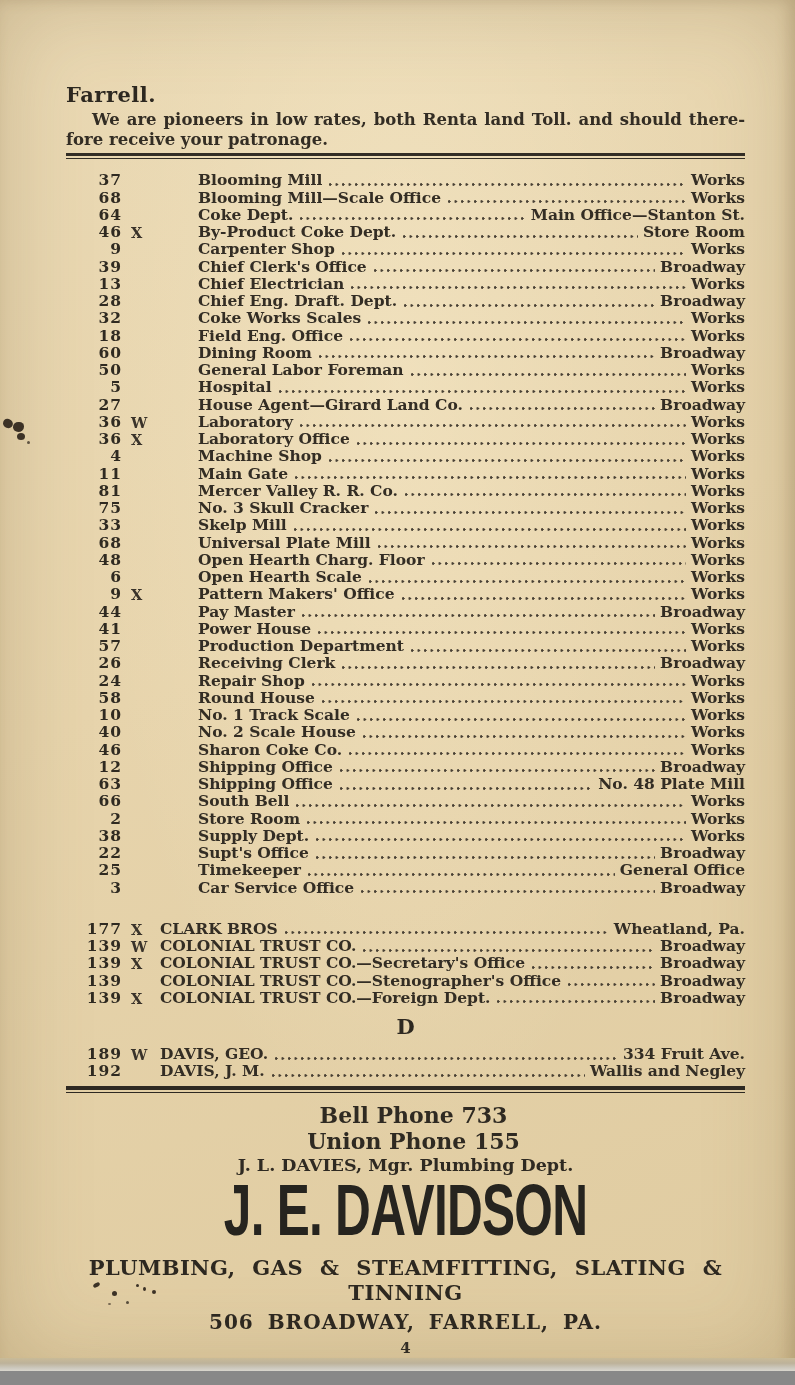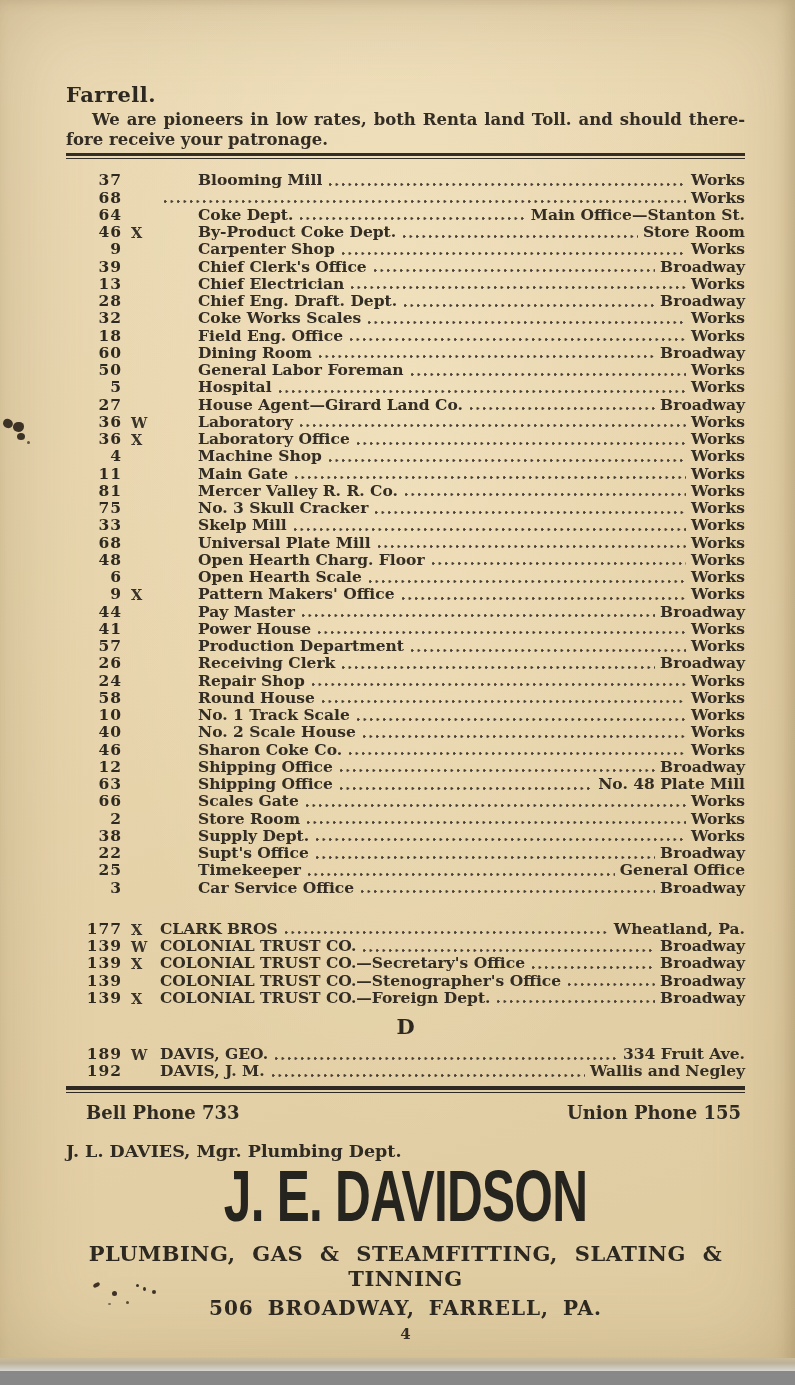--- a/index.html
+++ b/index.html
@@ -42,22 +42,22 @@
   .sec-1 .nm, .sec-2 .nm { margin-left: 3px; }
   .lead {
     flex: 1 1 auto; min-width: 10px; height: 3px;
     align-self: flex-end; margin: 0 5px 3.5px 7px;
     background-image: radial-gradient(circle at 1.2px 1.5px, rgba(56,49,40,0.9) 1.15px, rgba(0,0,0,0) 1.4px);
     background-size: 6.5px 3px; background-repeat: repeat-x;
   }
   .loc { color: #332d24; }
 
   .ad-rule { margin-top: 6px; height: 2px; border-top: 4px solid #2e2922; border-bottom: 1.5px solid #2e2922; }
-  .phone-row { display: flex; justify-content: space-between; align-items: center; margin-top: 9px; padding: 0 4px 0 20px; font-size: 18px; color: #2f2a22; }
-  .mgr-line { font-size: 17.5px; margin-top: 18px; color: #2f2a22; }
+  .phone-row { display: flex; justify-content: space-between; align-items: center; margin-top: 9px; padding: 0 4px 0 20px; font-size: 22px; color: #2f2a22; flex-direction: column; }
+  .mgr-line { text-align: center; font-size: 17.5px; margin-top: 1px; color: #2f2a22; }
   .business-name {
     text-align: center; margin-top: 3px;
     font-family: "Liberation Sans", "DejaVu Sans", sans-serif;
     font-weight: bold; font-size: 67px; line-height: 64px;
     letter-spacing: -1px; color: #26241f;
     transform: scale(0.74, 1.08); transform-origin: 50% 50%;
   }
   .services-line { text-align: center; font-size: 21px; margin-top: 13px; word-spacing: 9px; letter-spacing: 0.5px; color: #2d2820; }
   .address-line { text-align: center; font-size: 20px; margin-top: 5px; word-spacing: 6px; letter-spacing: 1px; color: #2d2820; }
   .page-number { text-align: center; font-size: 15px; margin-top: 5px; color: #332d24; }
@@ -96,20 +96,21 @@
           <div class="row">
             <span class="num">37</span>
             <span class="sfx"></span>
             <span class="nm">Blooming Mill</span>
             <span class="lead"></span>
             <span class="loc">Works</span>
           </div>
           <div class="row">
             <span class="num">68</span>
             <span class="sfx"></span>
+            <span class="nm">Blooming Mill—Scale Office</span>
             <span class="lead"></span>
             <span class="loc">Works</span>
           </div>
           <div class="row">
             <span class="num">64</span>
             <span class="sfx"></span>
             <span class="nm">Coke Dept.</span>
             <span class="lead"></span>
             <span class="loc">Main Office—Stanton St.</span>
           </div>
@@ -340,21 +341,21 @@
           <div class="row">
             <span class="num">63</span>
             <span class="sfx"></span>
             <span class="nm">Shipping Office</span>
             <span class="lead"></span>
             <span class="loc">No. 48 Plate Mill</span>
           </div>
           <div class="row">
             <span class="num">66</span>
             <span class="sfx"></span>
-            <span class="nm">Scales Gate</span>
+            <span class="nm">South Bell</span>
             <span class="lead"></span>
             <span class="loc">Works</span>
           </div>
           <div class="row">
             <span class="num">2</span>
             <span class="sfx"></span>
             <span class="nm">Store Room</span>
             <span class="lead"></span>
             <span class="loc">Works</span>
           </div>

